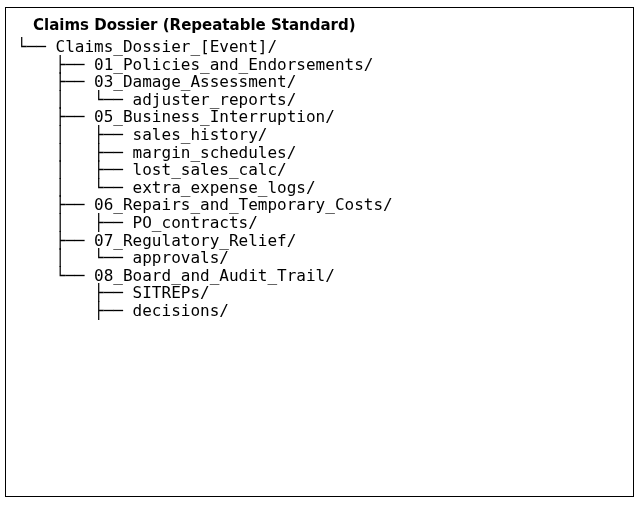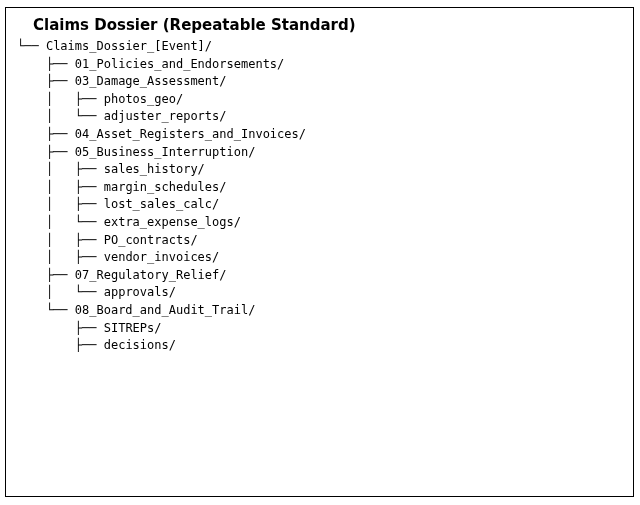--- a/index.html
+++ b/index.html
@@ -35,21 +35,21 @@
     font-weight: bold;
     line-height: 18px;
     color: #000000;
     white-space: nowrap;
   }
   .tree {
     position: absolute;
     left: 11px;
     top: 30px;
     font-family: "DejaVu Sans Mono", "Liberation Mono", monospace;
-    font-size: 12px;
+    font-size: 16px;
     line-height: 17.6px;
     color: #000000;
   }
   .tree-row {
     white-space: pre;
   }
   .tree-row .prefix,
   .tree-row .node {
     white-space: pre;
   }
@@ -57,29 +57,27 @@
 </head>
 <body>
 
 <div class="frame">
   <h1 class="title">Claims Dossier (Repeatable Standard)</h1>
 
   <div class="tree">
       <div class="tree-row"><span class="prefix">└── </span><span class="node">Claims_Dossier_[Event]/</span></div>
       <div class="tree-row"><span class="prefix">    ├── </span><span class="node">01_Policies_and_Endorsements/</span></div>
       <div class="tree-row"><span class="prefix">    ├── </span><span class="node">03_Damage_Assessment/</span></div>
-      <div class="tree-row"><span class="prefix">    │   ├── </span><span class="node">photos_geo/</span></div>
       <div class="tree-row"><span class="prefix">    │   └── </span><span class="node">adjuster_reports/</span></div>
-      <div class="tree-row"><span class="prefix">    ├── </span><span class="node">04_Asset_Registers_and_Invoices/</span></div>
       <div class="tree-row"><span class="prefix">    ├── </span><span class="node">05_Business_Interruption/</span></div>
       <div class="tree-row"><span class="prefix">    │   ├── </span><span class="node">sales_history/</span></div>
       <div class="tree-row"><span class="prefix">    │   ├── </span><span class="node">margin_schedules/</span></div>
       <div class="tree-row"><span class="prefix">    │   ├── </span><span class="node">lost_sales_calc/</span></div>
       <div class="tree-row"><span class="prefix">    │   └── </span><span class="node">extra_expense_logs/</span></div>
+      <div class="tree-row"><span class="prefix">    ├── </span><span class="node">06_Repairs_and_Temporary_Costs/</span></div>
       <div class="tree-row"><span class="prefix">    │   ├── </span><span class="node">PO_contracts/</span></div>
-      <div class="tree-row"><span class="prefix">    │   ├── </span><span class="node">vendor_invoices/</span></div>
       <div class="tree-row"><span class="prefix">    ├── </span><span class="node">07_Regulatory_Relief/</span></div>
       <div class="tree-row"><span class="prefix">    │   └── </span><span class="node">approvals/</span></div>
       <div class="tree-row"><span class="prefix">    └── </span><span class="node">08_Board_and_Audit_Trail/</span></div>
       <div class="tree-row"><span class="prefix">        ├── </span><span class="node">SITREPs/</span></div>
       <div class="tree-row"><span class="prefix">        ├── </span><span class="node">decisions/</span></div>
     </div>
 </div>
 
 </body></html>

